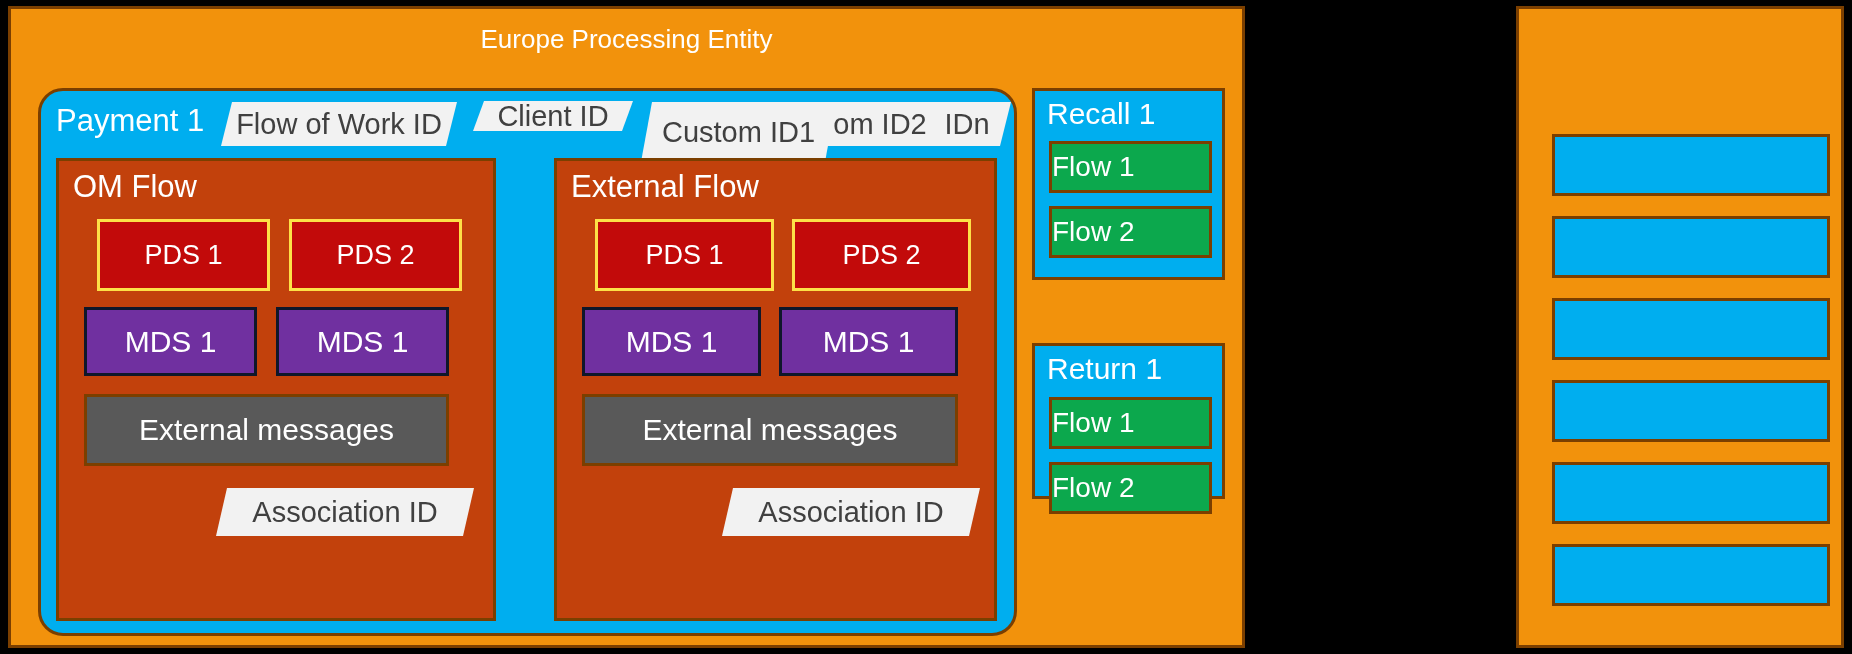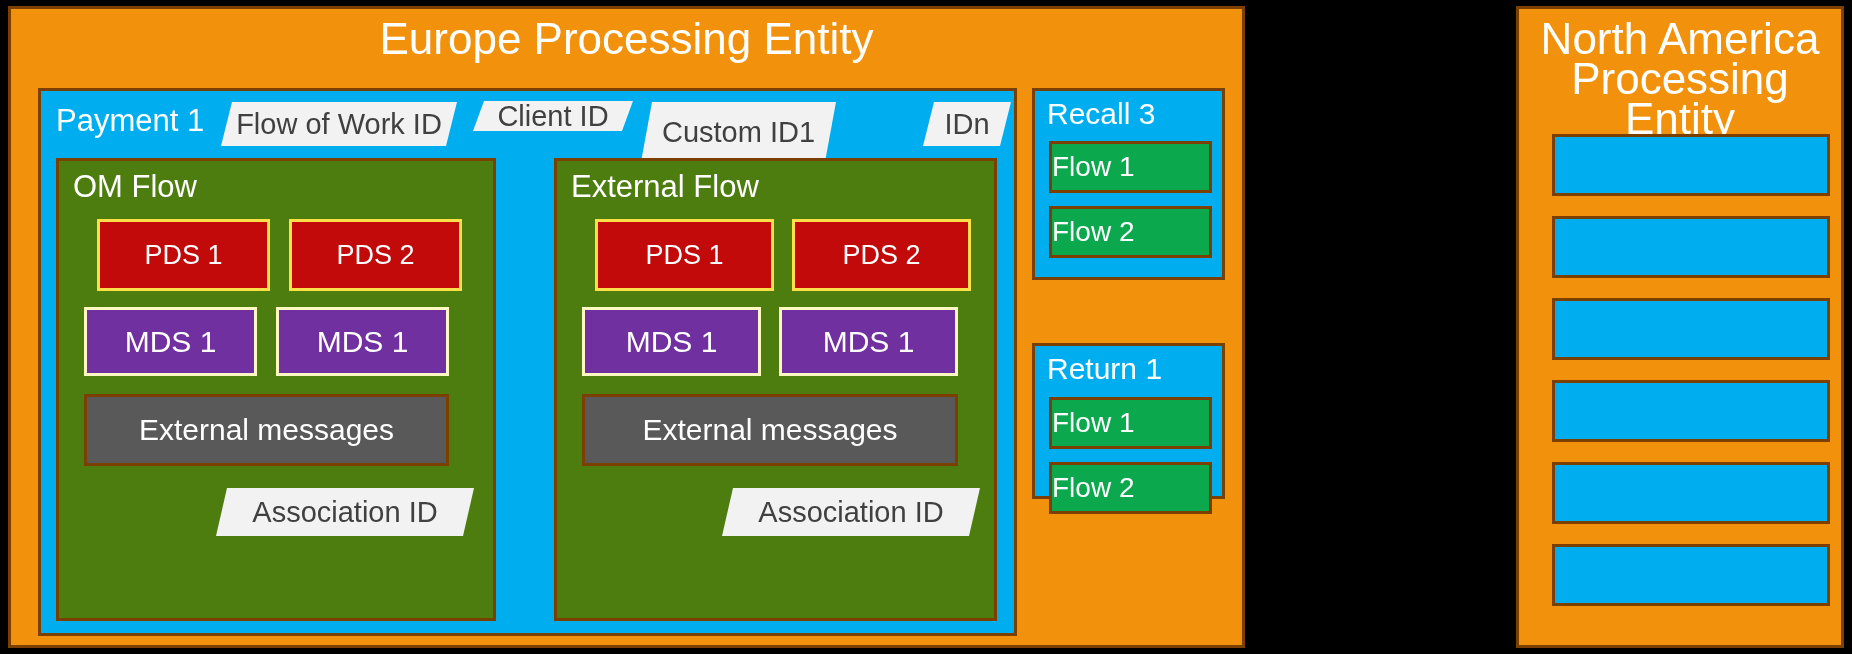--- a/index.html
+++ b/index.html
@@ -23,42 +23,42 @@
 
   
   .entity {
     position: absolute;
     background: #F2920C;
     border: 3px solid #7B3F00;
     box-sizing: border-box;
   }
   .entity-title {
     color: #FFFFFF;
-    font-size: 44px;
+    font-size: 26px;
     line-height: 40px;
     text-align: center;
     white-space: pre-line;
   }
 
   .payment {
     position: absolute;
     background: #00AEEF;
     border: 3px solid #7B3F00;
     box-sizing: border-box;
   }
   .payment-label {
     position: absolute;
     color: #FFFFFF;
     font-size: 31px;
     line-height: 36px;
   }
 
   .flow {
     position: absolute;
-    background: #4d7c0f;
+    background: #c2410c;
     border: 3px solid #7B3F00;
     box-sizing: border-box;
   }
   .flow-title {
     position: absolute;
     color: #FFFFFF;
     font-size: 31px;
     line-height: 36px;
     left: 14px;
     top: 8px;
@@ -72,21 +72,21 @@
     display: flex;
     align-items: center;
     justify-content: center;
     color: #FFFFFF;
     font-size: 27px;
     margin-left: 13px;
   }
   .mds {
     position: absolute;
     background: #7030A0;
-    border: 3px solid #fef9c3;
+    border: 3px solid #0f172a;
     box-sizing: border-box;
     display: flex;
     align-items: center;
     justify-content: center;
     color: #FFFFFF;
     font-size: 30px;
   }
   .extmsg {
     position: absolute;
     background: #595959;
@@ -152,27 +152,28 @@
 </style>
 </head>
 <body>
 
 <div class="canvas">
 
   <div class="entity" style="left:8px; top:6px; width:1237px; height:642px;">
 
     <div class="entity-title" style="position:absolute; left:0; top:10px; width:100%;">Europe Processing Entity</div>
 
-    <div class="payment" style="left:27px; top:79px; width:979px; height:548px;">
+    <div class="payment" style="left:27px; top:79px; width:979px; height:548px;border-radius:25px;">
 
       <div class="payment-label" style="left:15px; top:12px;">Payment 1</div>
 
       <div class="tag" style="left:180px; top:11px; width:236px; height:44px;">Flow of Work ID</div>
       <div class="tag" style="left:432px; top:10px; width:160px; height:30px;">Client ID</div>
       <div class="tag" style="left:600px; top:11px; width:195px; height:60px;">Custom ID1</div>
+      <div class="tag" style="left:778px; top:11px; width:122px; height:44px;">om ID2</div>
       <div class="tag" style="left:882px; top:11px; width:88px; height:44px;">IDn</div>
 
       <div class="flow" style="left:15px; top:67px; width:440px; height:463px;">
         <div class="flow-title">OM Flow</div>
 
         <div class="pds" style="left:25px; top:58px; width:173px; height:72px;">PDS 1</div>
         <div class="pds" style="left:217px; top:58px; width:173px; height:72px;">PDS 2</div>
 
         <div class="mds" style="left:25px; top:146px; width:173px; height:69px;">MDS 1</div>
         <div class="mds" style="left:217px; top:146px; width:173px; height:69px;">MDS 1</div>
@@ -191,36 +192,34 @@
         <div class="mds" style="left:25px; top:146px; width:179px; height:69px;">MDS 1</div>
         <div class="mds" style="left:222px; top:146px; width:179px; height:69px;">MDS 1</div>
 
         <div class="extmsg" style="left:25px; top:233px; width:376px; height:72px;">External messages</div>
 
         <div class="tag" style="left:165px; top:327px; width:258px; height:48px; font-size:29px;">Association ID</div>
       </div>
     </div>
 
     <div class="subpanel" style="left:1021px; top:79px; width:193px; height:192px;">
-      <div class="subpanel-title">Recall 3</div>
+      <div class="subpanel-title">Recall 1</div>
       <div class="subflow" style="left:14px; top:50px; width:163px; height:52px;">Flow 1</div>
       <div class="subflow" style="left:14px; top:115px; width:163px; height:52px;">Flow 2</div>
     </div>
 
     <div class="subpanel" style="left:1021px; top:334px; width:193px; height:156px;">
       <div class="subpanel-title">Return 1</div>
       <div class="subflow" style="left:14px; top:51px; width:163px; height:52px;">Flow 1</div>
       <div class="subflow" style="left:14px; top:116px; width:163px; height:52px;">Flow 2</div>
     </div>
   </div>
 
   <div class="entity" style="left:1516px; top:6px; width:328px; height:642px;">
 
-    <div class="entity-title" style="position:absolute; left:0; top:10px; width:100%;">North America
-Processing Entity</div>
 
     <div class="na-slot" style="left:33px; top:125px; width:278px; height:62px;"></div>
     <div class="na-slot" style="left:33px; top:207px; width:278px; height:62px;"></div>
     <div class="na-slot" style="left:33px; top:289px; width:278px; height:62px;"></div>
     <div class="na-slot" style="left:33px; top:371px; width:278px; height:62px;"></div>
     <div class="na-slot" style="left:33px; top:453px; width:278px; height:62px;"></div>
     <div class="na-slot" style="left:33px; top:535px; width:278px; height:62px;"></div>
   </div>
 
 </div>

